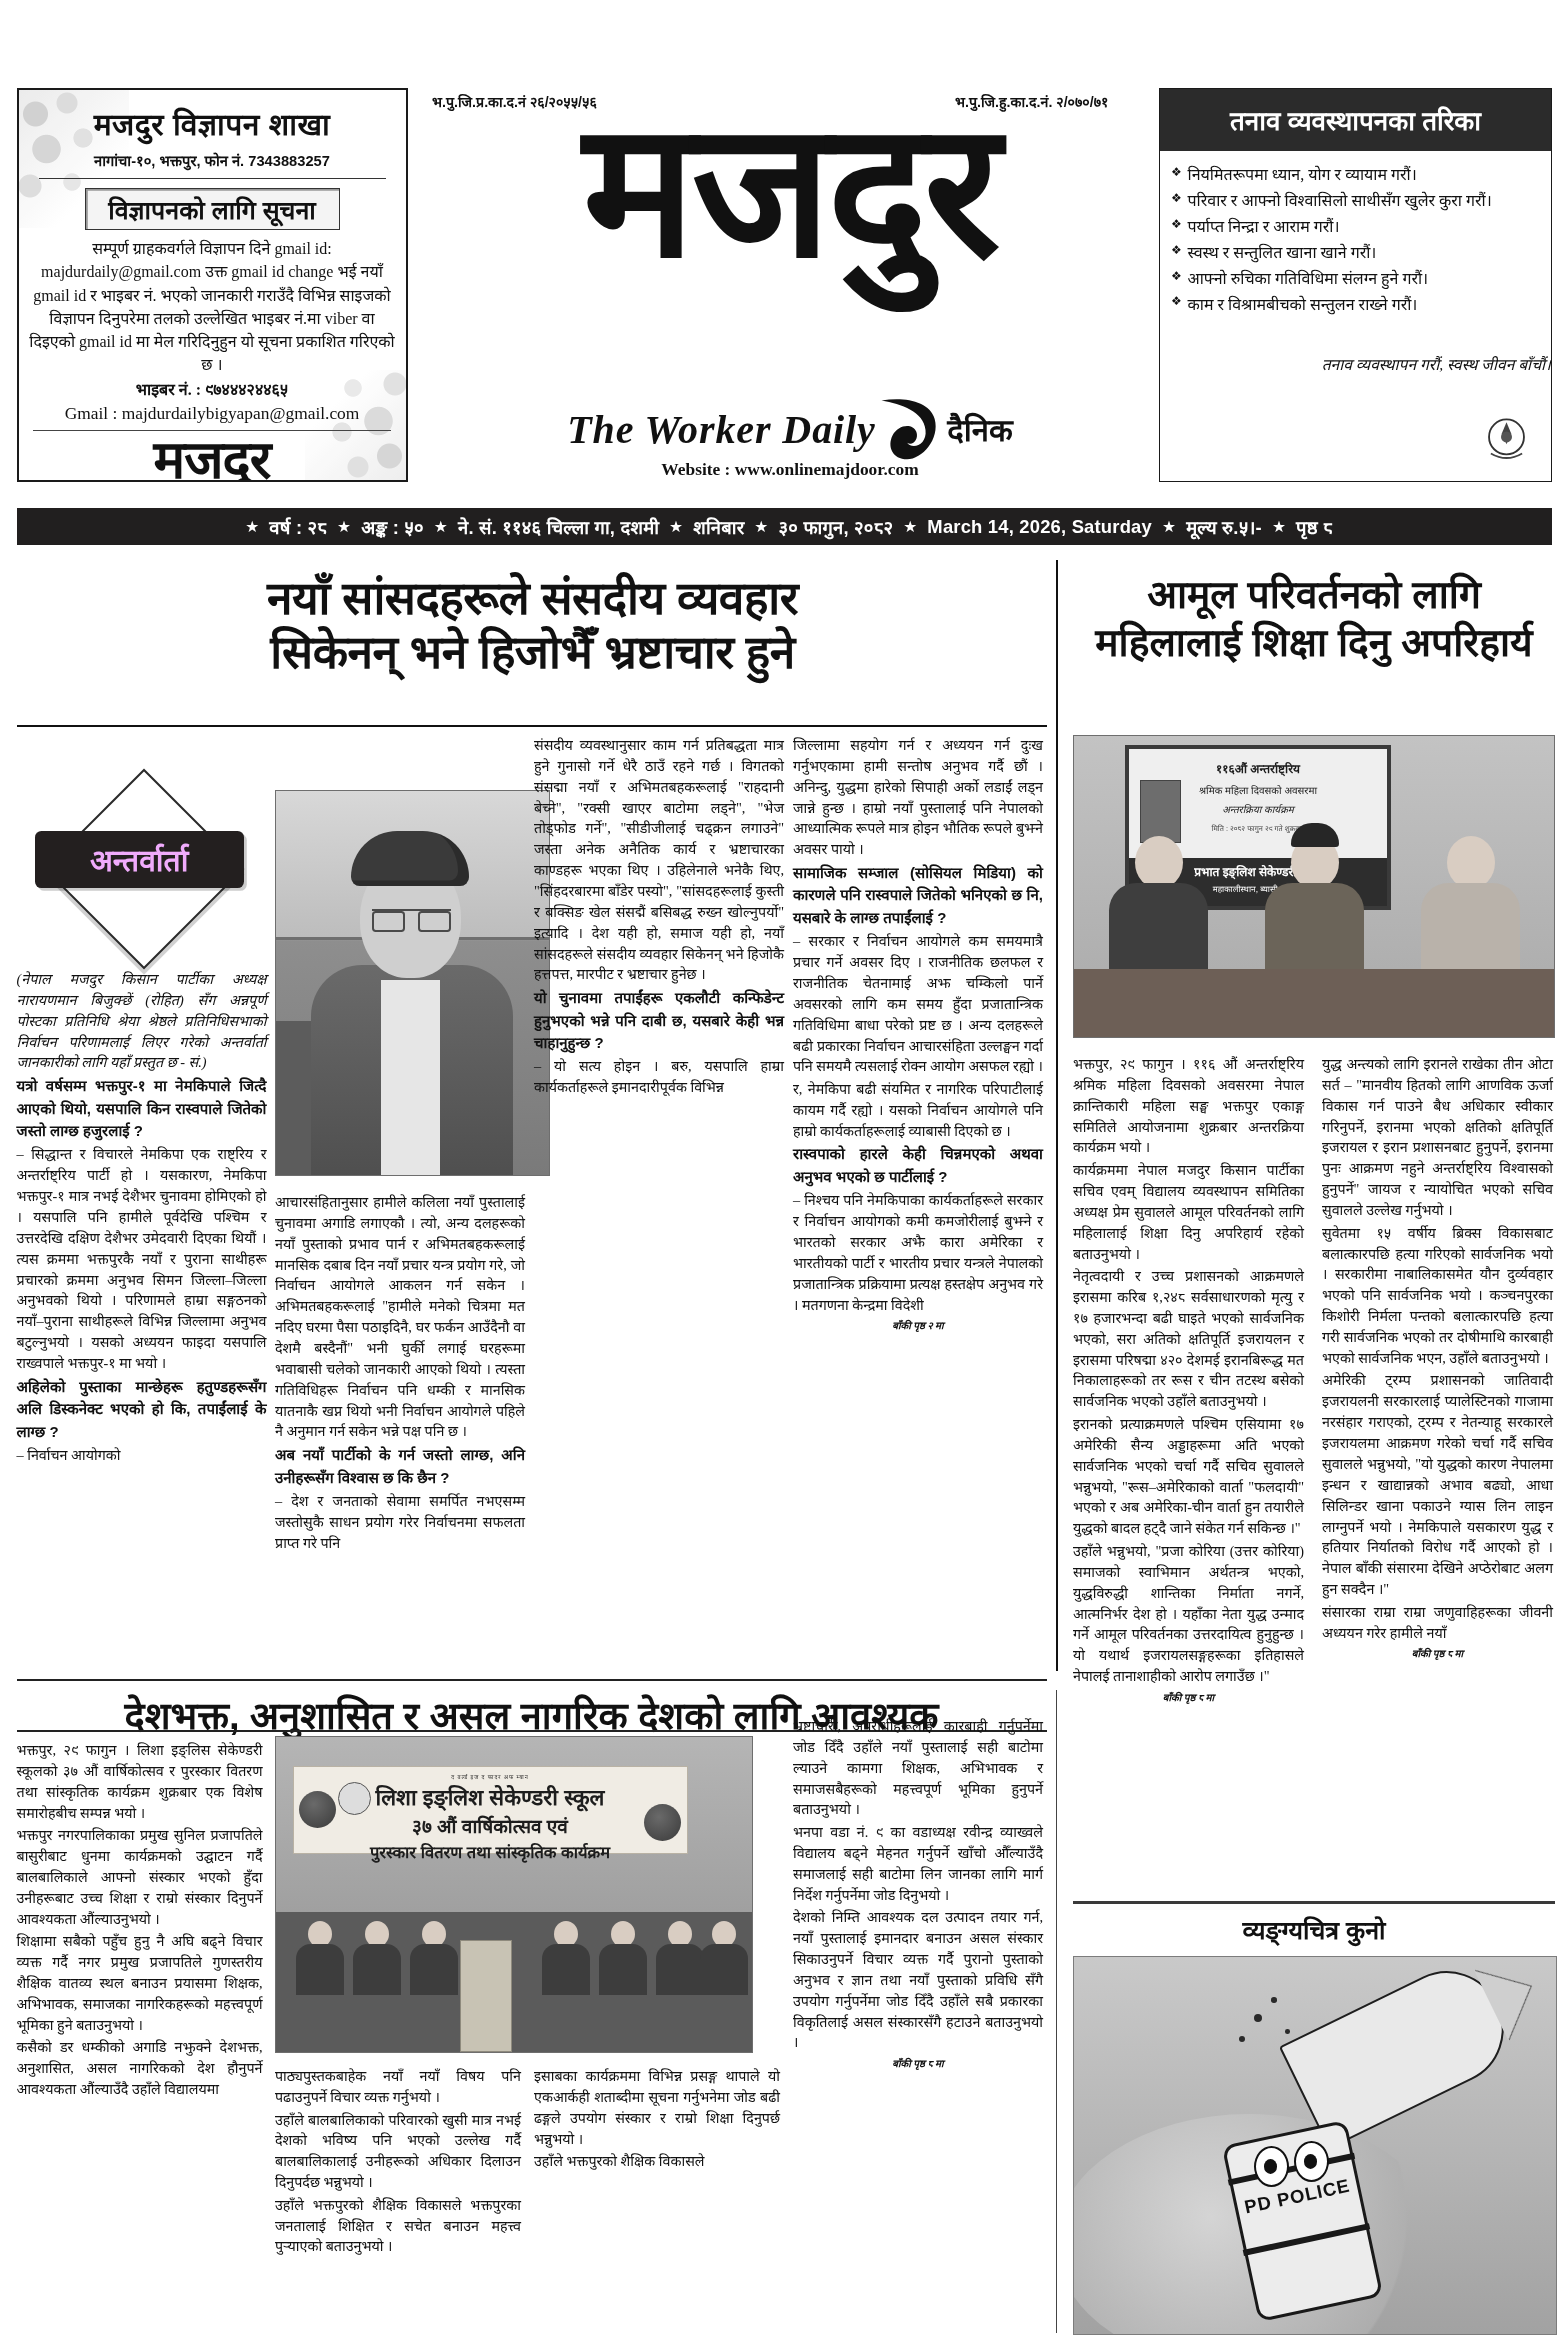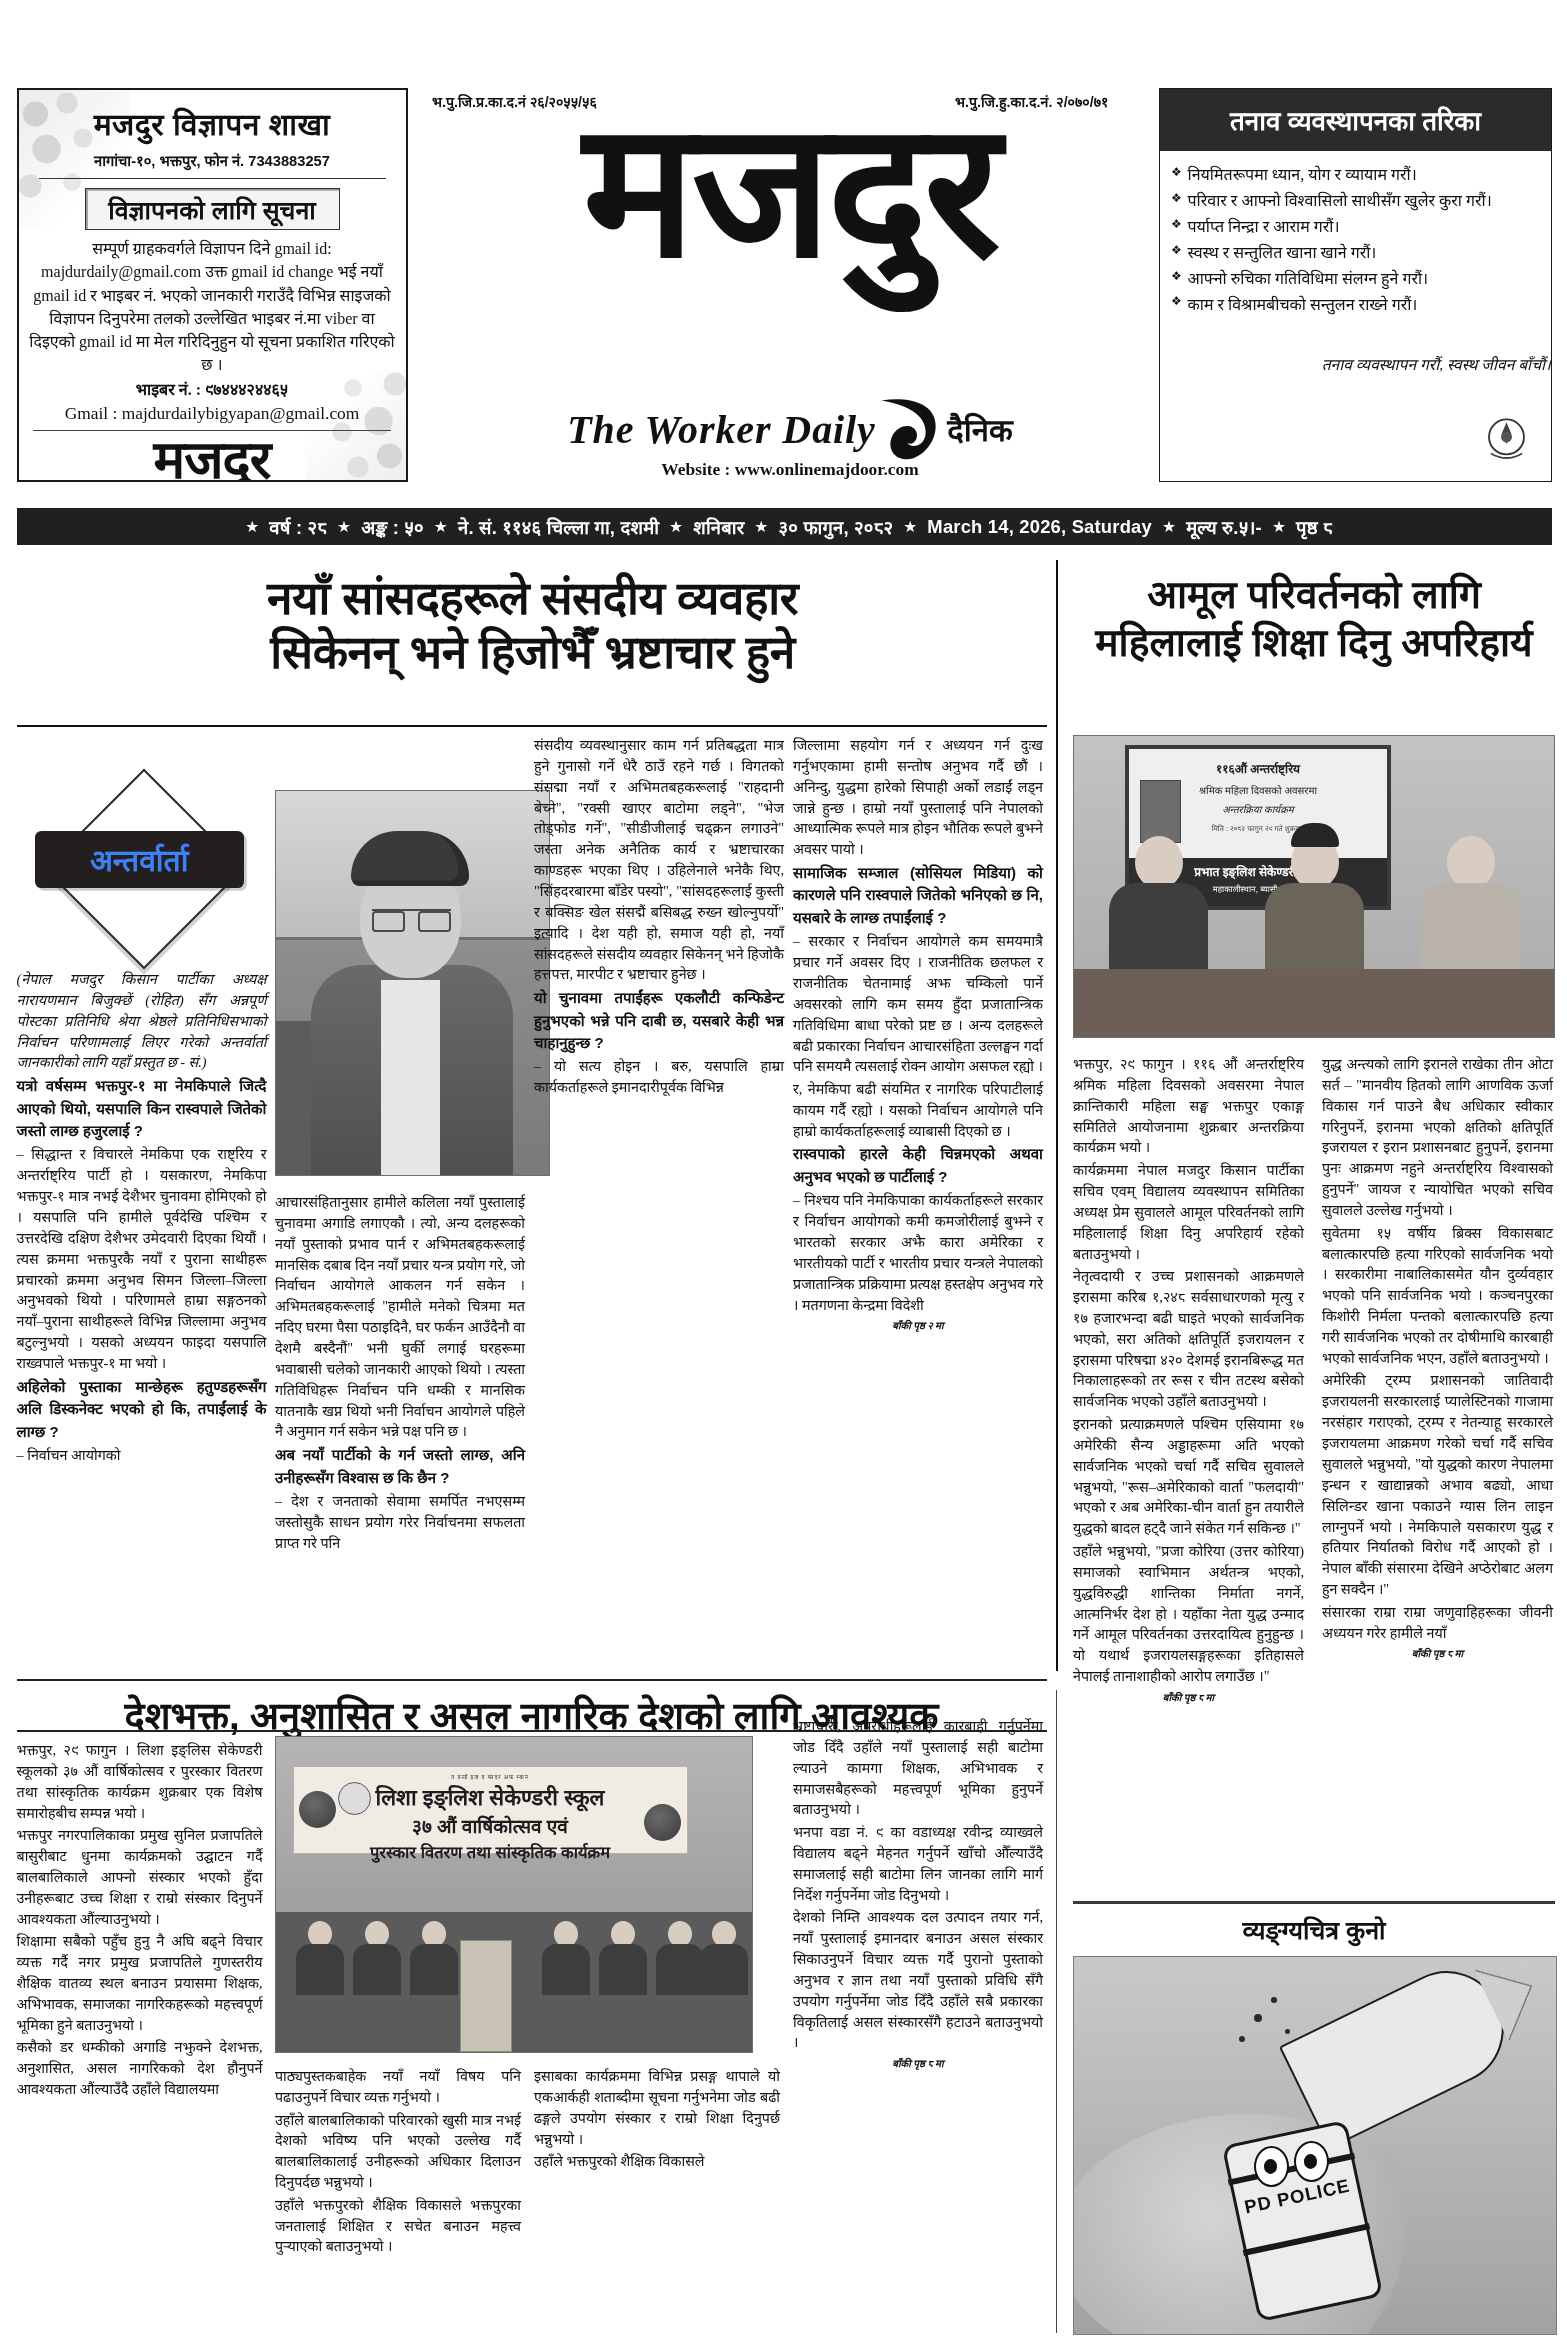--- a/index.html
+++ b/index.html
@@ -163,21 +163,21 @@
   #badge .diamond{
     position:absolute;left:53px;top:3.7px;width:138px;height:138px;
     border:2.8px solid #2b2b2b;transform:rotate(45deg);
     box-shadow:3.7px 3.7px 0 rgba(0,0,0,.18);
     background:#fff;
   }
   #badge .plate{
     position:absolute;left:14.7px;top:37px;width:209px;height:57px;
     background:#231f1f;border-radius:6.4px;
     display:flex;align-items:center;justify-content:center;
-    color:#3b82f6;font-size:30px;font-weight:bold;
+    color:#f0abfc;font-size:30px;font-weight:bold;
     font-family:"Liberation Sans","DejaVu Sans",sans-serif;
     box-shadow:2.8px 2.8px 0 rgba(0,0,0,.2);
   }
 
   
   .col{
     position:absolute;
     font-size:14.3px;line-height:1.46;
     text-align:justify;text-justify:inter-word;
     hyphens:auto;

